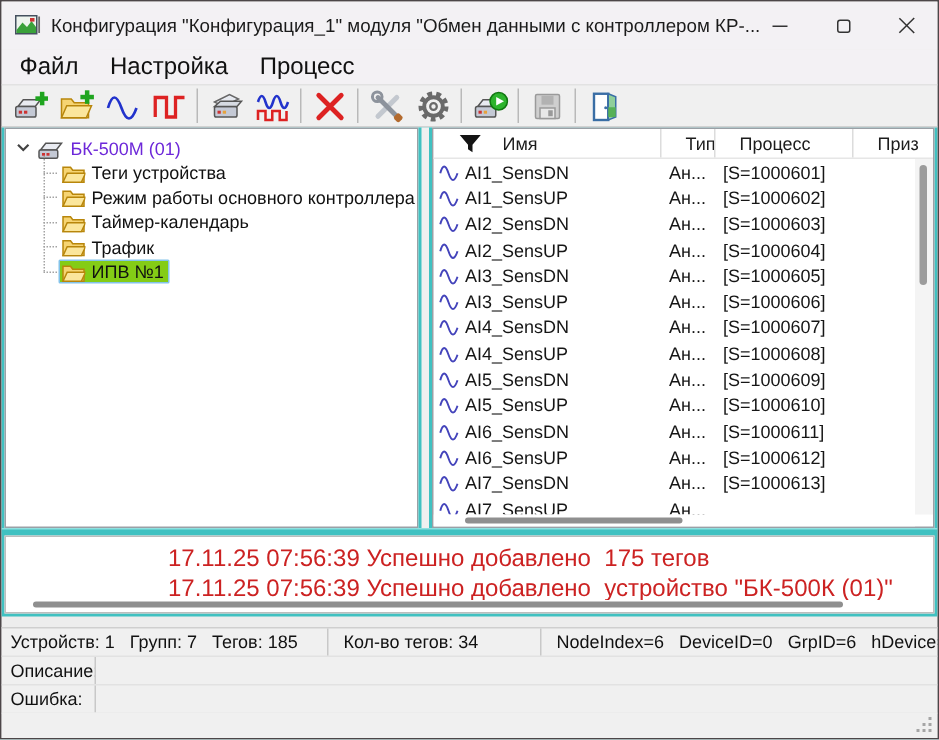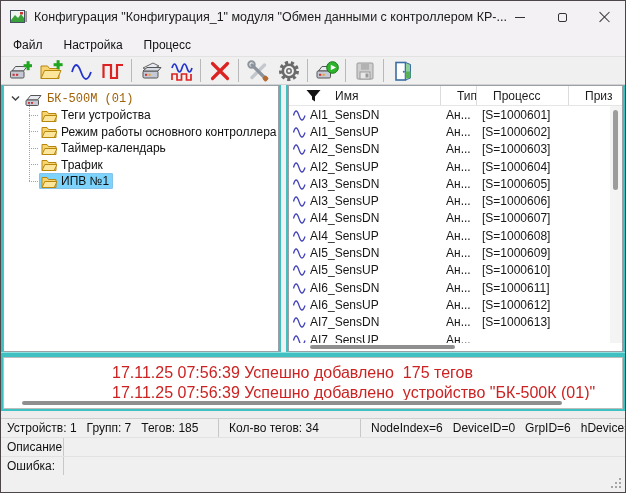--- a/index.html
+++ b/index.html
@@ -20,21 +20,21 @@
   .max-glyph { width:9px; height:9px; border:1px solid #333; border-radius:2px; }
   .x-glyph { position:relative; width:12px; height:12px; }
   .x-glyph::before, .x-glyph::after { content:""; position:absolute; left:5.5px; top:-1px;
       width:1.2px; height:14px; background:#333; }
   .x-glyph::before { transform:rotate(45deg); }
   .x-glyph::after  { transform:rotate(-45deg); }
 
   
   .menubar { position:absolute; top:32px; left:0; right:0; height:23px; background:#f3f1f4;
              display:flex; align-items:center; gap:21px; padding-left:12px; }
-  .menu-item { font-size:12px; color:#111; }
+  .menu-item { font-size:16px; color:#111; }
 
   
   .toolbar { position:absolute; top:55px; left:0; right:0; height:29px; background:#f0f0f0;
              border-top:1px solid #e2e2e2; border-bottom:1px solid #d2d2d2;
              display:flex; align-items:center; padding-left:3px; }
   .tbtn { width:31px; height:27px; display:flex; align-items:center; justify-content:center; flex:none; }
   .tbtn svg { width:24px; height:24px; }
   .tsep { width:1px; height:23px; background:#b9b9b9; margin:0 3px; flex:none; }
 
   
@@ -47,29 +47,29 @@
                  border:1px solid #9aa0a6; overflow:hidden; }
   .h-splitter { position:absolute; left:0; right:0; bottom:54px; height:5px;
                 background:#40c1c1; border-top:1px solid #8fe0e0; }
   .log-panel { position:absolute; left:2px; right:2px; bottom:2px; height:52px; background:#fff;
                border:1px solid #bdbdbd; overflow:hidden; }
 
   
   .tree-root { display:flex; align-items:center; height:17px; padding-left:5px; }
   .chev { width:13px; height:13px; flex:none; }
   .dev-icon { width:20px; height:16px; margin:0 3px 0 2px; flex:none; }
-  .tree-root-label { font-size:12px; color:#a16207;font-family:Liberation Mono, monospace; }
+  .tree-root-label { font-size:12px; color:#6d28d9; }
   .tree-children { position:relative; }
   .tree-children::before { content:""; position:absolute; left:25px; top:-3px; bottom:9px;
                            border-left:1px dotted #a3a3a3; }
   .tree-item { display:flex; align-items:center; height:16.5px; padding-left:25px; }
   .stub { width:9px; border-top:1px dotted #a3a3a3; margin-right:1px; flex:none; }
   .item-box { display:flex; align-items:center; padding:0 3px 0 1px; border:1px solid transparent;
               height:16px; }
-  .tree-item.selected .item-box { background:#7dd3fc; border-color:#84c3ea; border-radius:1px; }
+  .tree-item.selected .item-box { background:#84cc16; border-color:#84c3ea; border-radius:1px; }
   .folder-icon { width:16px; height:13px; margin-right:4px; flex:none; }
   .tree-label { font-size:12px; color:#111; white-space:nowrap; }
 
   
   .table-header { display:flex; height:20px; align-items:center; border-bottom:1px solid #e6e6e6;
                   background:#fff; }
   .hc { height:100%; display:flex; align-items:center; border-right:1px solid #dcdcdc;
         font-size:12px; color:#1c1c1c; padding-left:16px; overflow:hidden; white-space:nowrap; }
   .hc.name { width:152px; }
   .hc.type { width:36px; }

